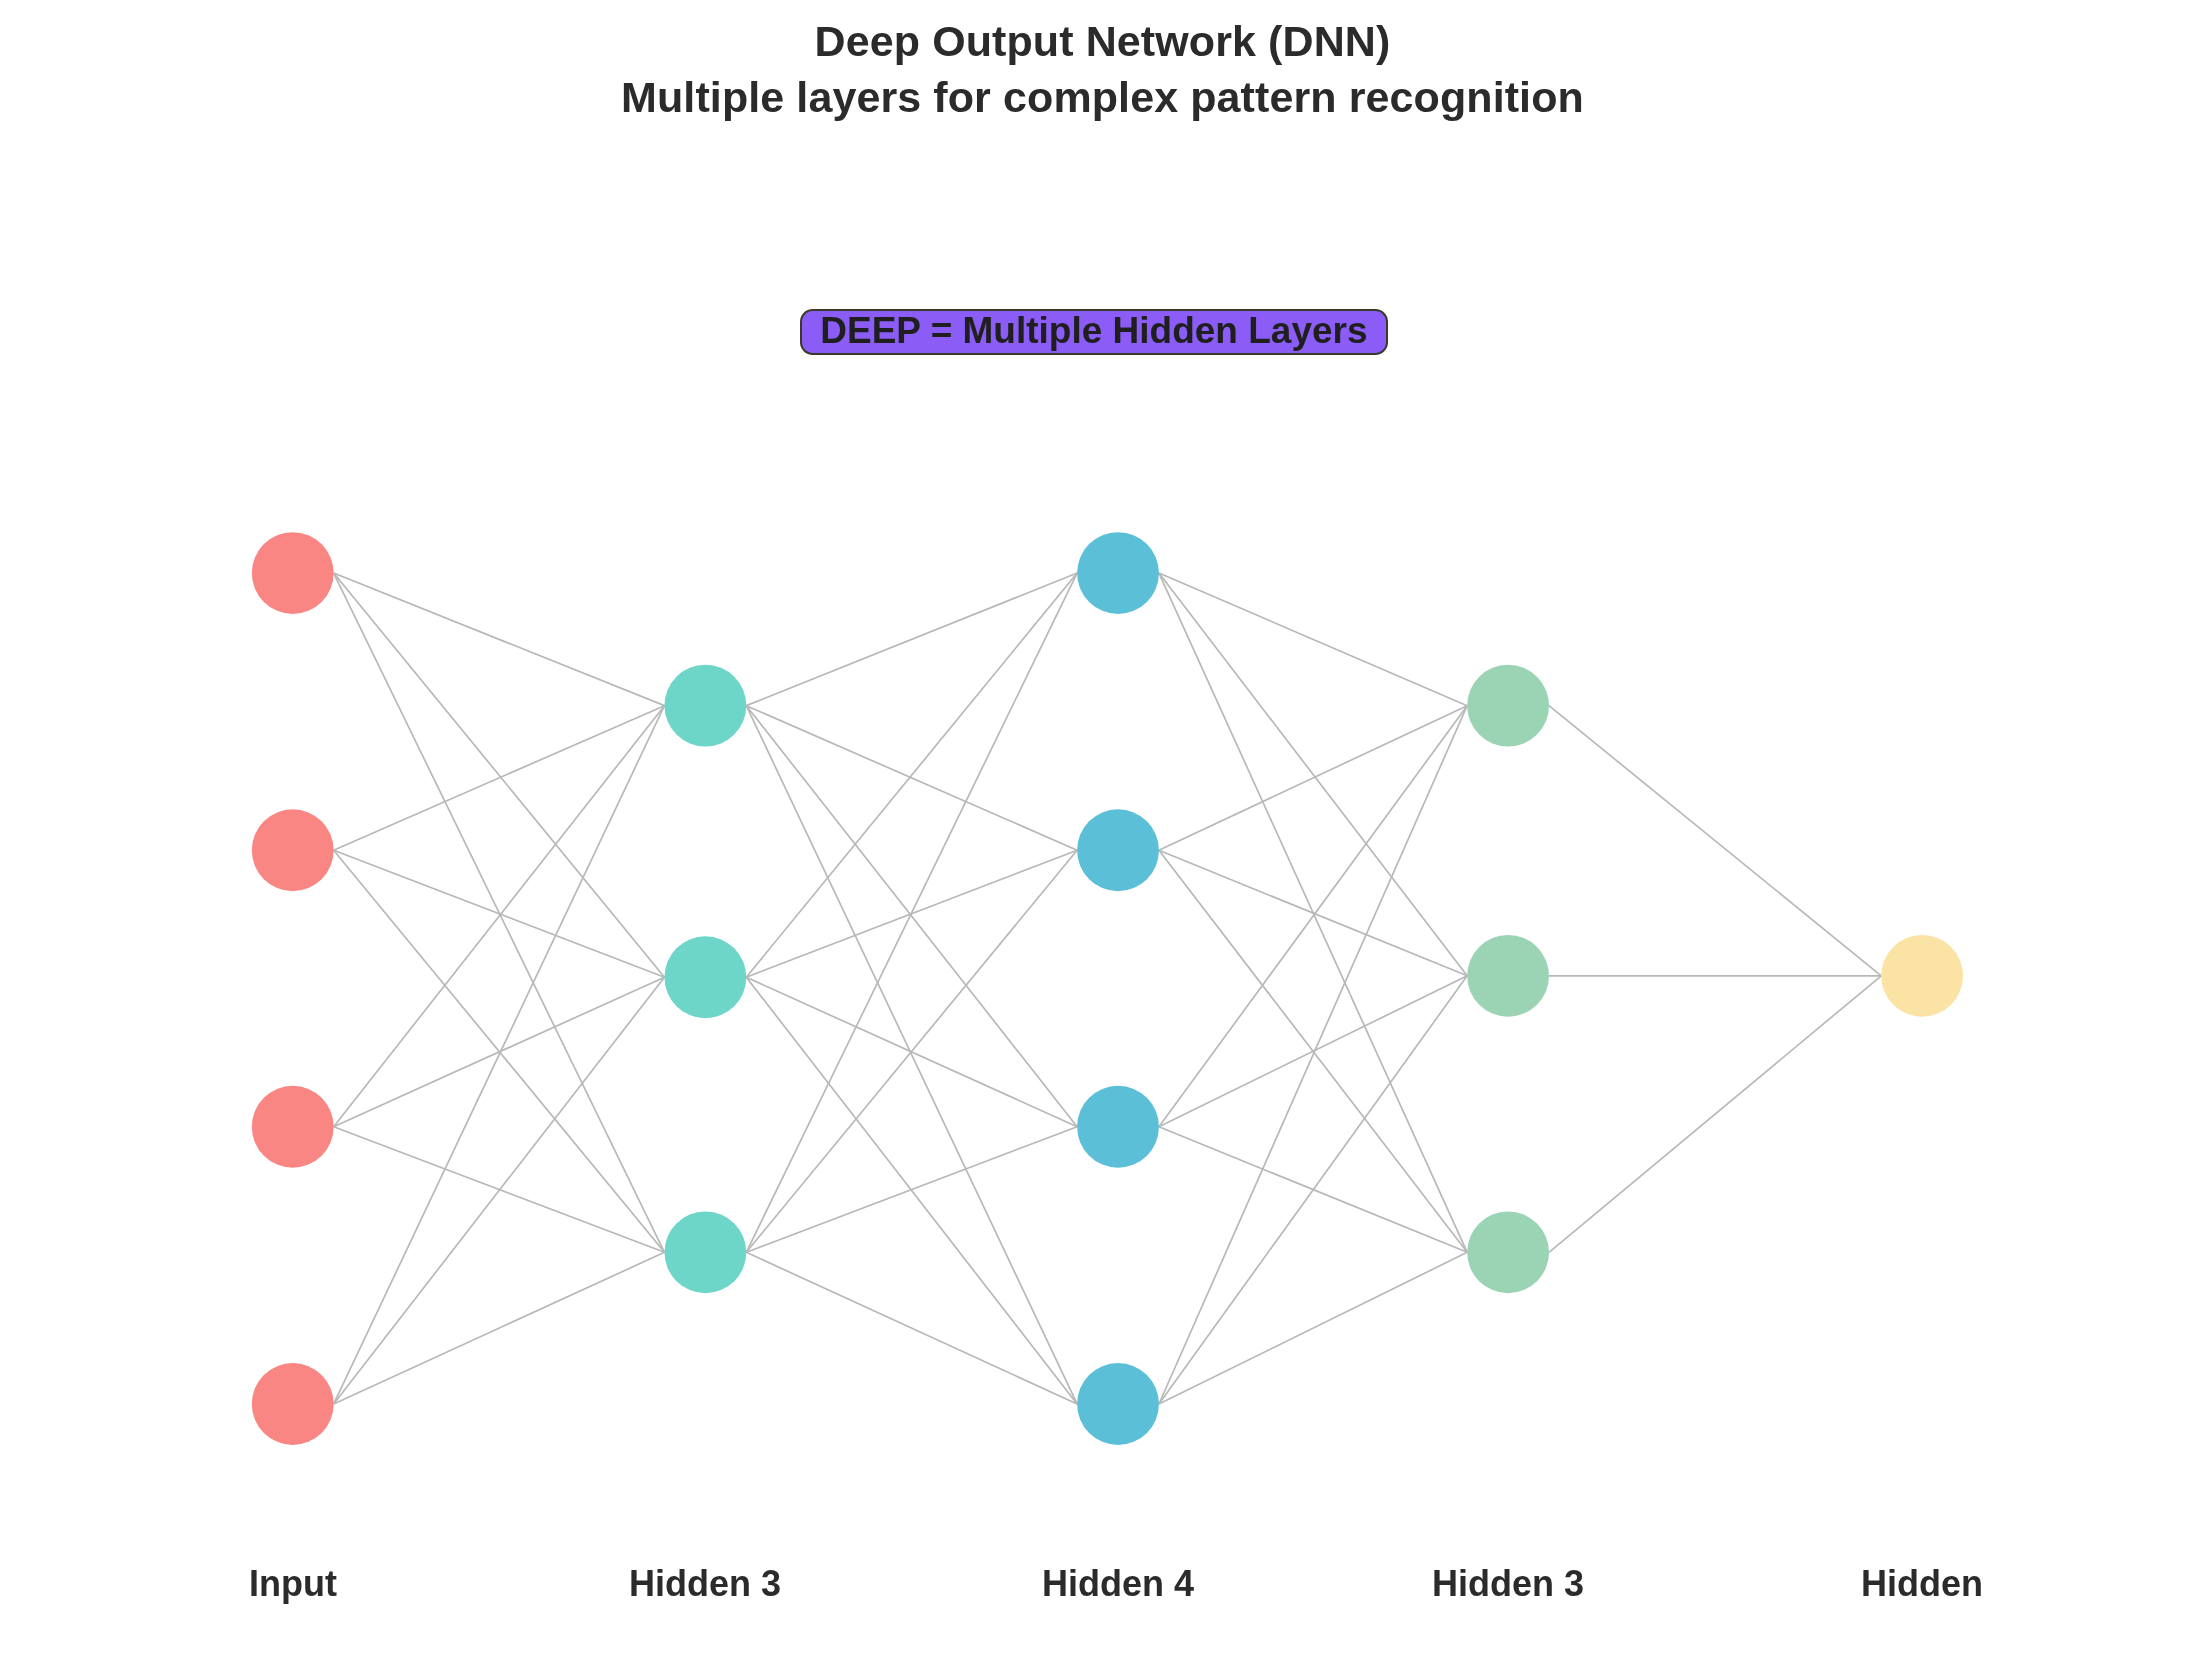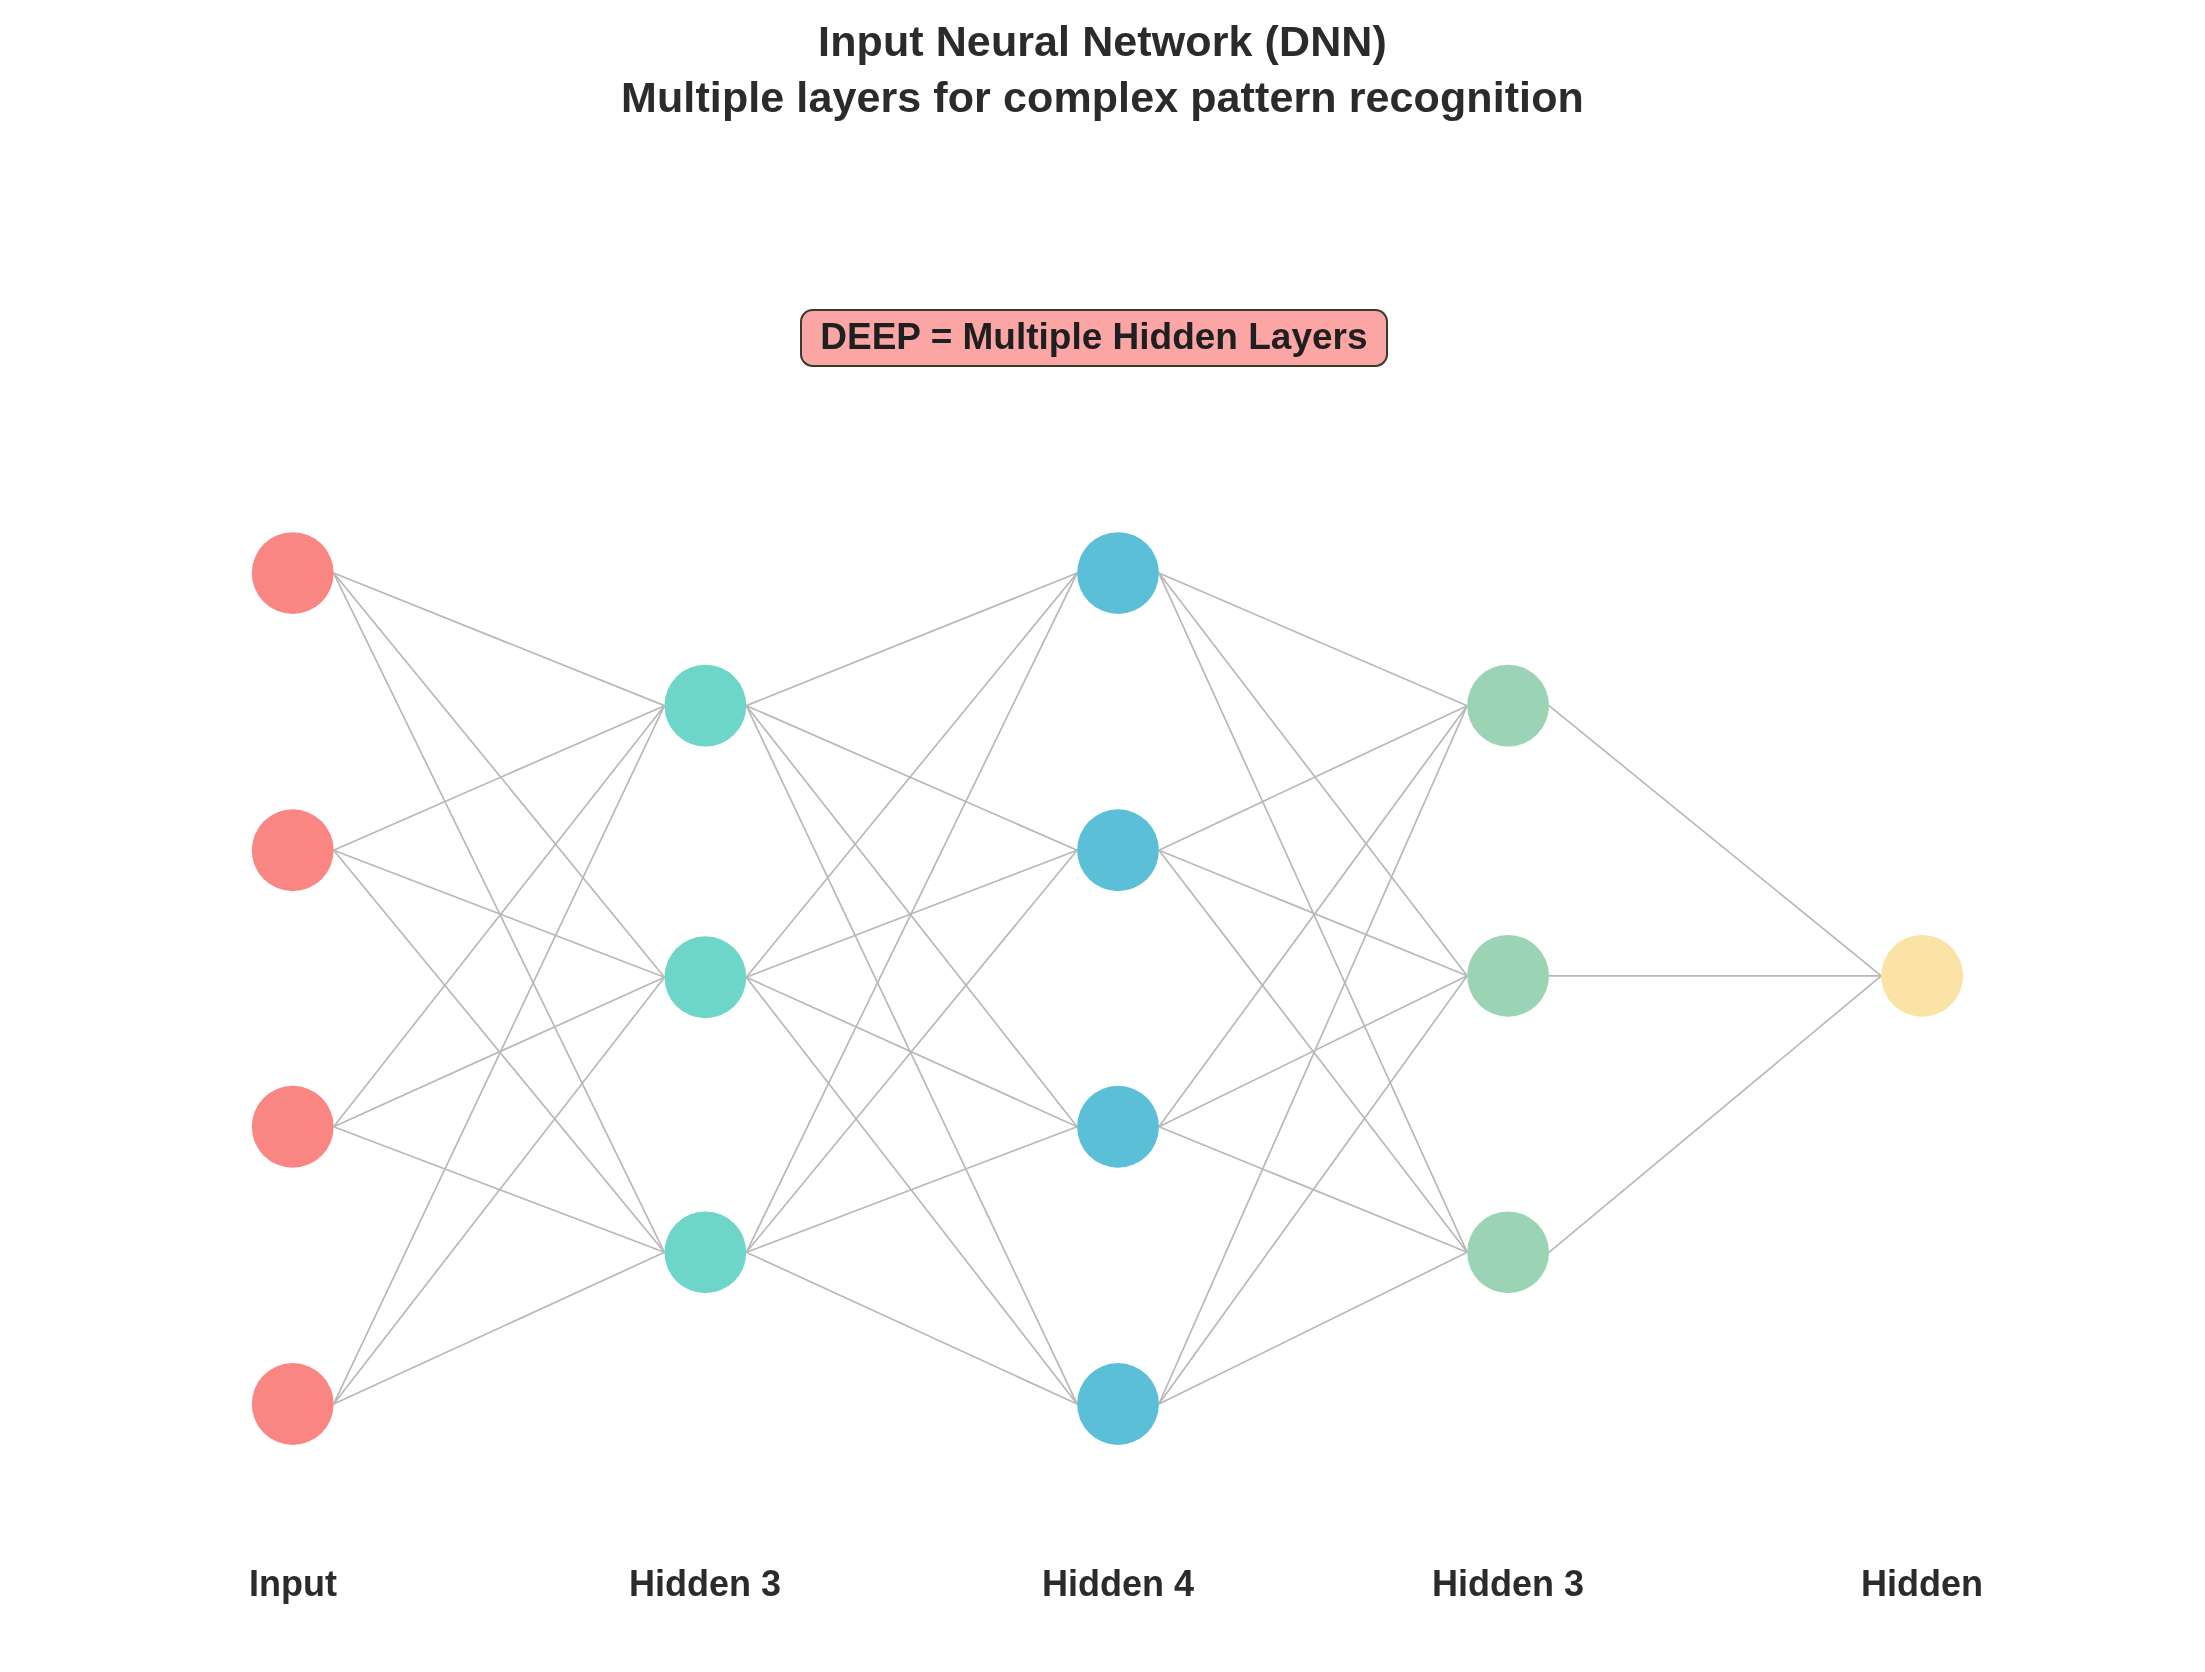--- a/index.html
+++ b/index.html
@@ -37,26 +37,26 @@
     color: #2b2b2b;
     line-height: 1.32;
     letter-spacing: 0.1px;
   }
 
   
   .badge {
     position: absolute;
     left: 800px;
     top: 309px;
-    background: #fca5a5;
+    background: #8b5cf6;
     border: 2.1px solid #3a3a2a;
     border-radius: 12.7px;
     padding: 10px 18.3px 12.7px 18.3px;
     box-sizing: border-box;
-    height: 58px;
+    height: 46px;
     display: flex;
     align-items: center;
     justify-content: center;
   }
   .badge-text {
     font-size: 37px;
     font-weight: bold;
     color: #1f1f1f;
     white-space: nowrap;
     line-height: 1;
@@ -81,21 +81,21 @@
     white-space: nowrap;
     text-align: center;
   }
 </style>
 </head>
 <body>
 
 <div id="stage">
 
   <div class="title-block">
-    <span class="title-line">Input Neural Network (DNN)</span>
+    <span class="title-line">Deep Output Network (DNN)</span>
     <span class="title-line">Multiple layers for complex pattern recognition</span>
   </div>
 
   <div class="badge">
     <span class="badge-text">DEEP = Multiple Hidden Layers</span>
   </div>
 
   <svg id="network" viewBox="0 0 3126 2371">
     <g id="edges-group">
         <line x1="473" y1="812" x2="942" y2="1000" stroke="#b8b8b8" stroke-width="2.4"></line>

